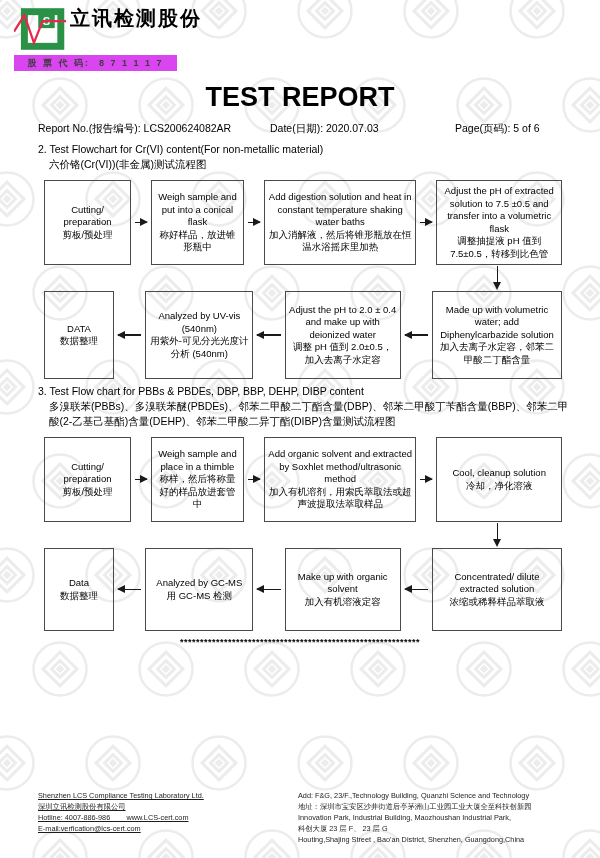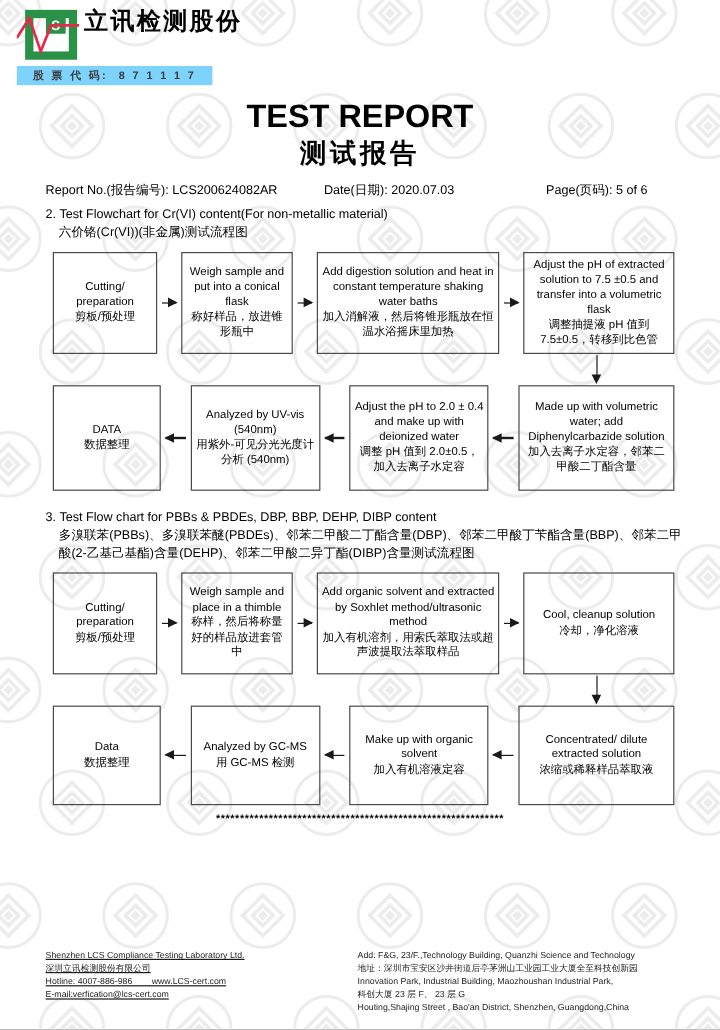--- a/index.html
+++ b/index.html
@@ -14,48 +14,48 @@
   .wm { position:absolute; width:58px; height:58px; }
   
   .content { position:relative; z-index:1; height:100%; }
   
   .logo-block { position:absolute; left:14px; top:4px; width:52px; height:50px; }
   .company-block { position:absolute; left:70px; top:6px; }
   .company-cn { font-size:20px; font-weight:bold; letter-spacing:2px; line-height:24px; }
   .company-en { font-size:14px; font-weight:bold; line-height:18px; }
   .stock-bar {
     position:absolute; left:14px; top:55px; width:163px; height:16px;
-    background:#7dd3fc; display:flex; align-items:center; justify-content:center;
+    background:#d946ef; display:flex; align-items:center; justify-content:center;
     font-size:9px; font-weight:bold; color:#3c3c3c; letter-spacing:2px; white-space:pre;
   }
   
   .title-block { padding-top:82px; text-align:center; }
   .title-en { font-size:27px; font-weight:bold; line-height:30px; }
   .title-zh { font-size:22px; font-weight:bold; letter-spacing:3px; line-height:28px; margin-top:2px; }
   
   .meta-row { display:flex; margin:10px 38px 0 38px; font-size:10.5px; }
   .meta-report { flex:0 0 232px; }
   .meta-date { flex:0 0 185px; }
   .meta-page { flex:1; }
   
   .sec-head { margin:0 30px 0 38px; font-size:10.5px; line-height:15px; }
   .sec2-head { margin-top:6px; }
-  .sec3-head { margin-top:15px; }
+  .sec3-head { margin-top:5px; }
   .sec-head .zh-line { padding-left:11px; white-space:pre-wrap; }
   
   .flow { margin:8px 38px 0 44px; }
   .frow { display:flex; align-items:stretch; }
   .fbox {
     border:1.5px solid #4a4a4a; background:transparent;
     display:flex; flex-direction:column; justify-content:center;
     text-align:center; padding:4px 3px; font-size:9.5px; line-height:1.32;
   }
   .fbox .en, .fbox .zh { display:block; }
   .w-a{width:90px}.w-b{width:96px}.w-c{width:158px}.w-d{width:130px}
-  .w-e{width:90px}.w-f{width:108px}.w-g{width:116px}.w-h{width:130px}
+  .w-e{width:70px}.w-f{width:108px}.w-g{width:116px}.w-h{width:130px}
   .r-tall{min-height:80px} .r-tall2{min-height:88px} .r-tall3{min-height:85px} .r-tall4{min-height:83px}
   .h-arrow { flex:1; min-width:12px; height:1.5px; background:#1a1a1a; align-self:center; position:relative; margin:0 4px; }
   .h-arrow.right::after { content:""; position:absolute; right:-1px; top:-3.8px; border-left:8px solid #1a1a1a; border-top:4.5px solid transparent; border-bottom:4.5px solid transparent; }
   .h-arrow.left::after  { content:""; position:absolute; left:-1px;  top:-3.8px; border-right:8px solid #1a1a1a; border-top:4.5px solid transparent; border-bottom:4.5px solid transparent; }
   .vspace { position:relative; height:26px; }
   .v-arrow { position:absolute; right:64px; top:1px; width:1.5px; height:17px; background:#1a1a1a; }
   .v-arrow::after { content:""; position:absolute; bottom:-7px; left:-4px; border-top:8px solid #1a1a1a; border-left:4.5px solid transparent; border-right:4.5px solid transparent; }
   
   .star-sep { margin-top:6px; text-align:center; font-size:9px; font-weight:bold; letter-spacing:0.5px; overflow:hidden; white-space:nowrap; }
   
@@ -561,21 +561,20 @@
         <polyline points="0,29 12,10 23,42 33,17 60,17" fill="none" stroke="#e8274b" stroke-width="2.6"></polyline>
       </svg>
     </div>
     <div class="company-block">
       <div class="company-cn">立讯检测股份</div>
     </div>
     <div class="stock-bar">股 票 代 码:  8 7 1 1 1 7</div>
 
     <div class="title-block">
       <div class="title-en">TEST REPORT</div>
-      <div class="title-zh">测试报告</div>
     </div>
 
     <div class="meta-row">
       <div class="meta-report">Report No.(报告编号): LCS200624082AR</div>
       <div class="meta-date">Date(日期): 2020.07.03</div>
       <div class="meta-page">Page(页码): 5 of 6</div>
     </div>
 
     <div class="sec-head sec2-head">
       <div>2. Test Flowchart for Cr(VI) content(For non-metallic material)</div>

